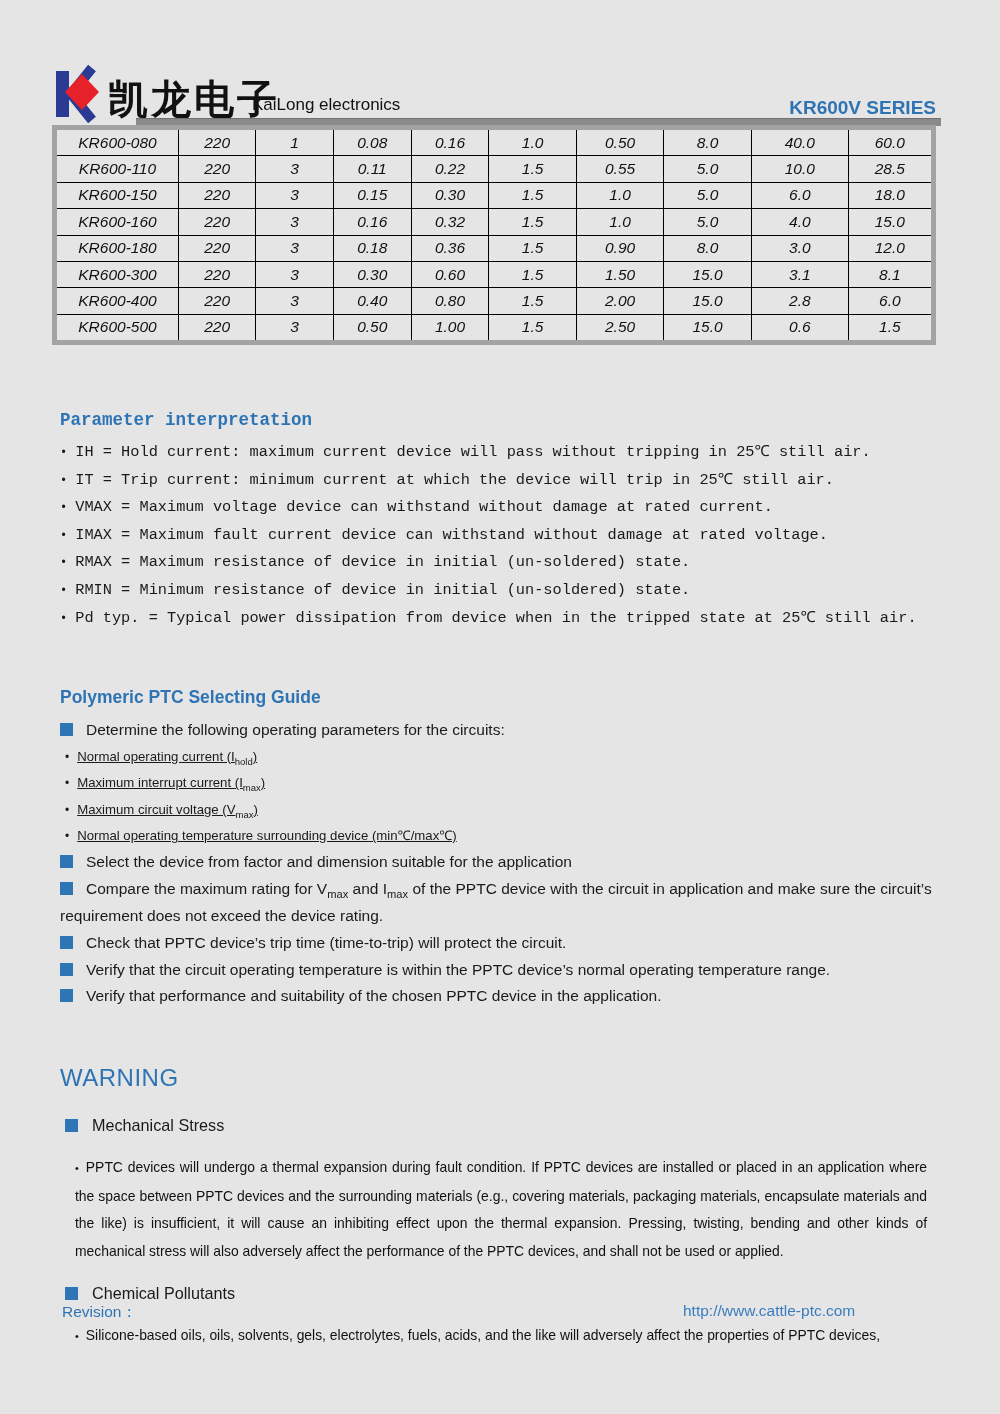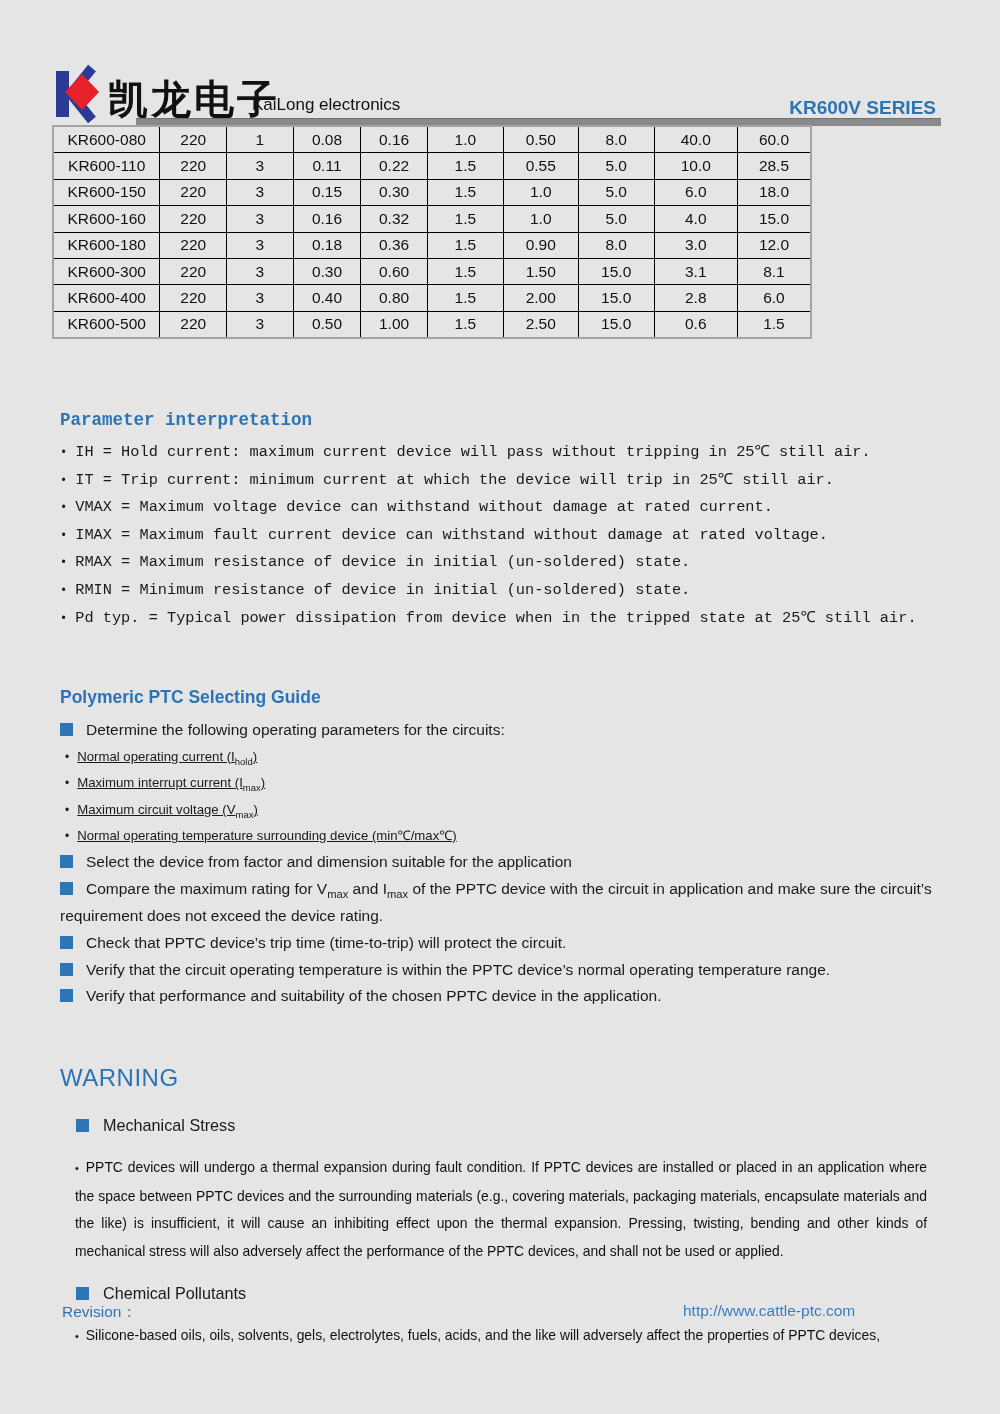--- a/index.html
+++ b/index.html
@@ -11,22 +11,22 @@
   .logo-svg{position:absolute;left:48px;top:64px;}
   .logo-cn{
     position:absolute;left:108px;top:72px;font-size:40px;font-weight:bold;
     font-family:"DejaVu Serif",serif;letter-spacing:3px;color:#111;white-space:nowrap;
   }
   .logo-en{position:absolute;left:252px;top:95px;font-size:17px;color:#111;white-space:nowrap;}
   .series{position:absolute;right:64px;top:97px;font-size:19px;font-weight:bold;color:#2e74b5;white-space:nowrap;}
   .shadow-bar{position:absolute;left:136px;top:118px;width:805px;height:7px;background:#8a8a8a;border-top:1px solid #707070;}
   
   .spec-table{
-    position:absolute;left:52px;top:125px;width:760px;
-    border-collapse:collapse;table-layout:fixed;border:2px solid #a3a3a3;
+    position:absolute;left:52px;top:125px;width:884px;
+    border-collapse:collapse;table-layout:fixed;border:5px solid #a3a3a3;font-style:italic;
   }
   .spec-table td{
     border:1px solid #000;height:25.4px;text-align:center;vertical-align:middle;
     font-size:15.5px;padding:0;color:#111;
   }
   
   .section{position:absolute;left:60px;width:882px;}
   .sec-title{font-size:17.5px;font-weight:bold;color:#2e74b5;margin:0 0 9px 0;}
   #param-section{top:410px;font-family:Liberation Mono, monospace;}
   .param-list{list-style:none;margin:0;padding:0;}
@@ -34,21 +34,21 @@
   .param-list li::before{content:"•";margin-right:8px;font-size:12px;}
   #guide-section{top:687px;}
   .g-square{font-size:15.5px;line-height:26.8px;}
   .g-dot{font-size:13.2px;line-height:26.4px;padding-left:5px;text-decoration:underline;}
   .sq{display:inline-block;width:13px;height:13px;background:#2e75b6;margin-right:13px;vertical-align:-1px;}
   .dotb{display:inline-block;margin-right:8px;font-size:12px;}
   sub{font-size:0.72em;line-height:0;}
   
   #warning-section{top:1056px;}
   .warning-title{font-size:24px;font-weight:normal;color:#2e74b5;margin:8px 0 20px 0;letter-spacing:0.5px;}
-  .w-subhead{font-size:16.2px;line-height:27px;margin:1px 16px;}
+  .w-subhead{font-size:16.2px;line-height:27px;margin:1px 5px;}
   .w-subhead .sq{margin-right:14px;}
   .w-para{font-size:13.9px;line-height:27.6px;text-align:justify;margin:15px;color:#111;}
   .w-para::before{content:"•";margin-right:7px;font-size:11px;}
   
   .footer-rev{position:absolute;left:62px;top:1302px;font-size:15.5px;color:#2e74b5;}
   .footer-url{position:absolute;left:683px;top:1302px;font-size:15.5px;color:#3a7dbf;text-decoration:none;cursor:pointer;}
 </style>
 </head>
 <body>
 

